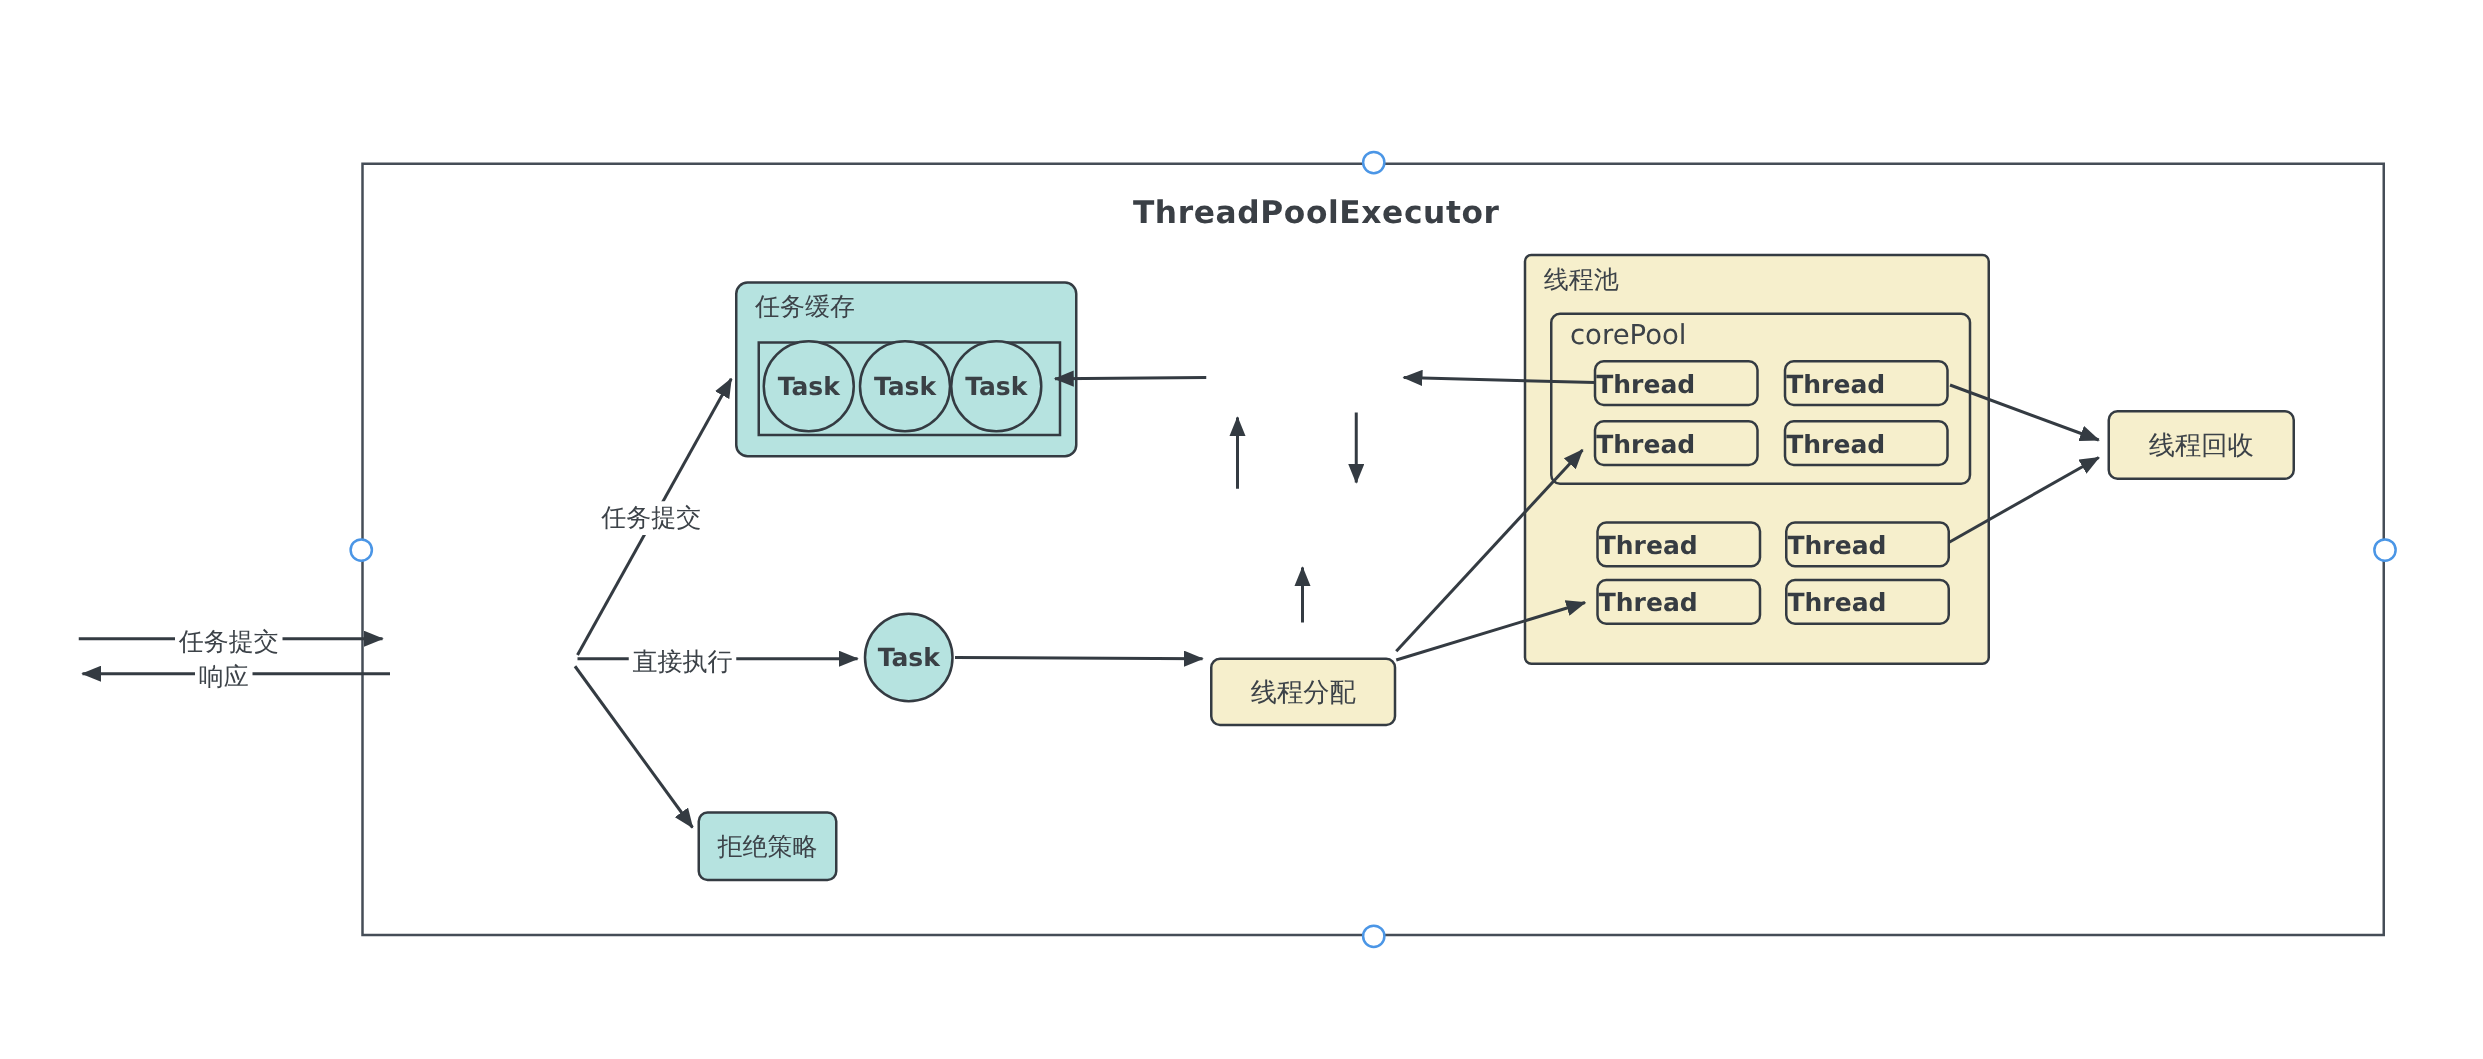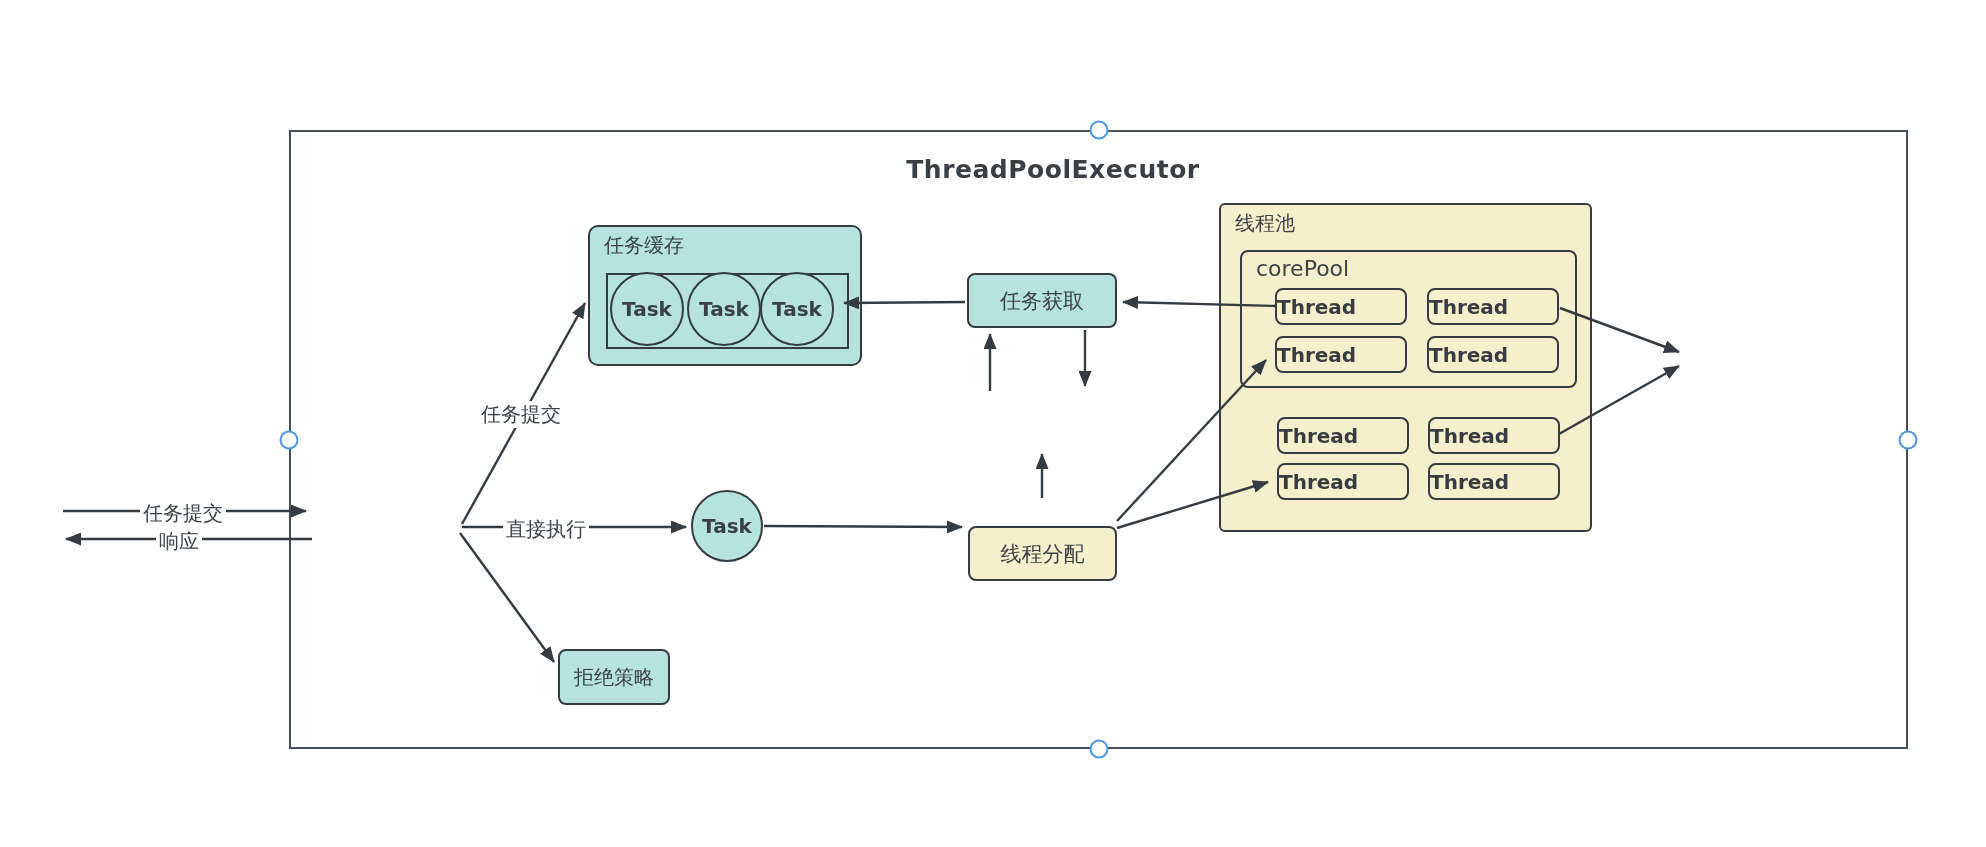--- a/index.html
+++ b/index.html
@@ -68,23 +68,20 @@
   </div>
 
   <div class="circle" style="left:691px;top:490px;width:72px;height:72px;">
     <span>Task</span>
   </div>
 
   <div class="box cyan" style="left:558px;top:649px;width:112px;height:56px;font-size:20px;">
     <span>拒绝策略</span>
   </div>
 
-  <div class="box cyan" style="left:967px;top:273px;width:150px;height:55px;">
-    <span>任务获取</span>
-  </div>
 
 
   <div class="box tan" style="left:968px;top:526px;width:149px;height:55px;">
     <span>线程分配</span>
   </div>
 
   <div class="box tan container-box" style="left:1219px;top:203px;width:373px;height:329px;border-radius:6px;">
     <span class="corner-label">线程池</span>
     <div class="corepool-box">
       <span class="corepool-label">corePool</span>
@@ -108,20 +105,23 @@
   <div class="thread-box" style="left:1428px;top:417px;">
     <span>Thread</span>
     </div>
   <div class="thread-box" style="left:1277px;top:463px;">
     <span>Thread</span>
     </div>
   <div class="thread-box" style="left:1428px;top:463px;">
     <span>Thread</span>
     </div>
 
+  <div class="box tan" style="left:1686px;top:328px;width:150px;height:56px;">
+    <span>线程回收</span>
+  </div>
 
   <svg class="wires" width="1986" height="847" viewBox="0 0 1986 847">
     <defs>
       <marker id="ah" markerUnits="userSpaceOnUse" markerWidth="17" markerHeight="13" refX="15" refY="6.5" orient="auto">
         <path d="M0,0 L16,6.5 L0,13 z" fill="#343b42"></path>
       </marker>
     </defs>
     <g stroke="#343b42" stroke-width="2.4" fill="none">
       <line x1="63" y1="511" x2="306" y2="511" marker-end="url(#ah)"></line>
       <line x1="312" y1="539" x2="66" y2="539" marker-end="url(#ah)"></line>

